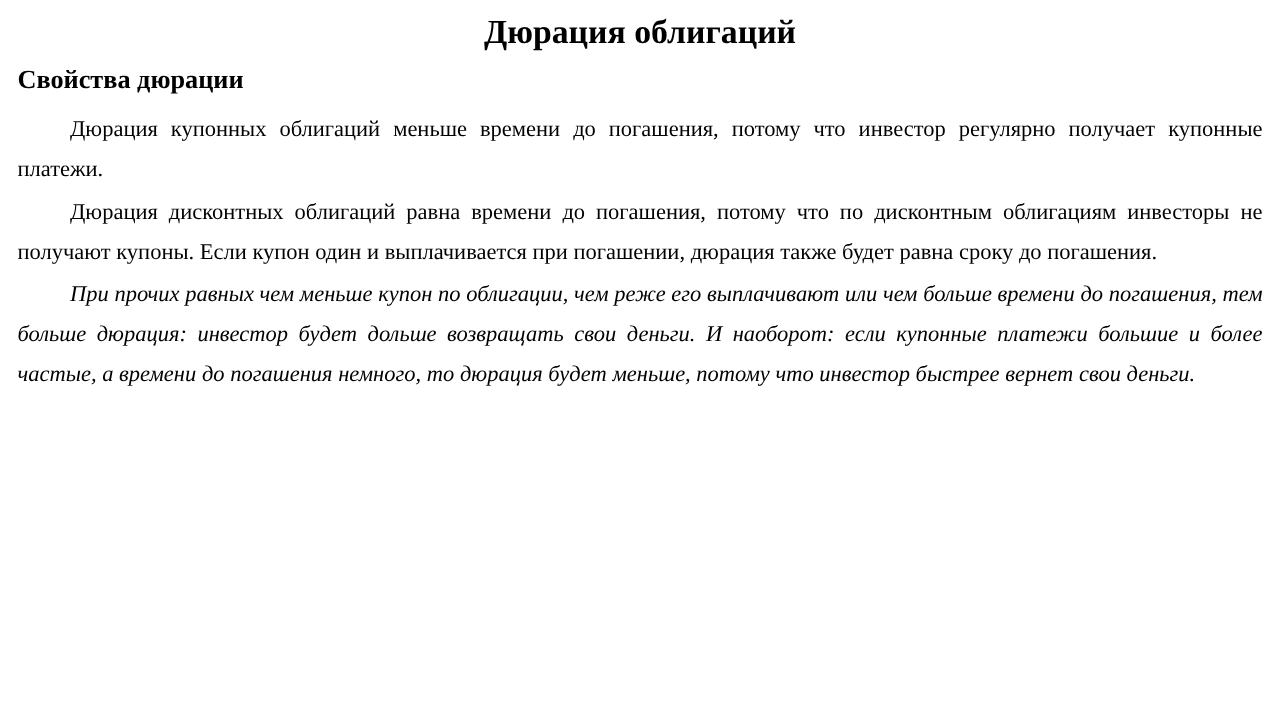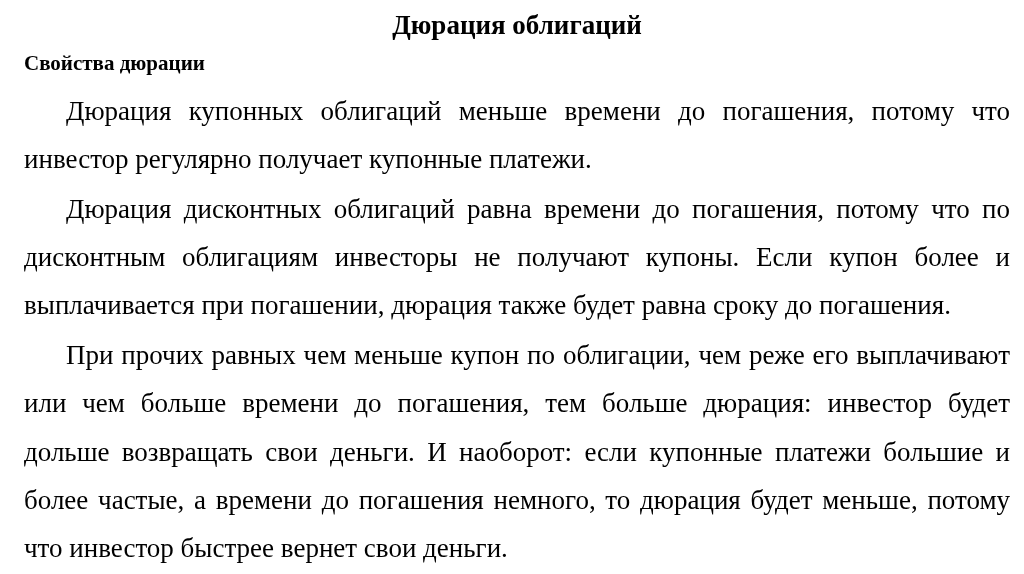--- a/index.html
+++ b/index.html
@@ -11,51 +11,52 @@
     width: 1024px;
     height: 574px;
     overflow: hidden;
     font-family: "Liberation Serif", "DejaVu Serif", serif;
     color: #000000;
   }
   .page {
     width: 1024px;
     height: 574px;
     box-sizing: border-box;
-    padding: 8px 14px 0 24px;
+    padding: 8px 14px 0 14px;
     position: relative;
   }
   .doc-title {
     text-align: center;
     font-size: 27px;
     font-weight: bold;
     line-height: 1.15;
     margin: 2px 0 10px 0;
   }
   .doc-subtitle {
     text-align: left;
     font-size: 21px;
     font-weight: bold;
     line-height: 1.15;
     margin: 0 0 12px 0;
   }
   .para {
-    font-size: 27px;
+    font-size: 18px;
     line-height: 1.78;
     text-align: justify;
     text-indent: 42px;
     margin: 0 0 2px 0;
     hyphens: none;
   }
   .para:last-child {
     margin-bottom: 0;
+    font-style: italic;
   }
 </style>
 </head>
 <body>
 
 <div class="page">
   <h1 class="doc-title">Дюрация облигаций</h1>
   <h2 class="doc-subtitle">Свойства дюрации</h2>
   <p class="para">Дюрация купонных облигаций меньше времени до погашения, потому что инвестор регулярно получает купонные платежи.</p>
-  <p class="para">Дюрация дисконтных облигаций равна времени до погашения, потому что по дисконтным облигациям инвесторы не получают купоны. Если купон более и выплачивается при погашении, дюрация также будет равна сроку до погашения.</p>
+  <p class="para">Дюрация дисконтных облигаций равна времени до погашения, потому что по дисконтным облигациям инвесторы не получают купоны. Если купон один и выплачивается при погашении, дюрация также будет равна сроку до погашения.</p>
   <p class="para">При прочих равных чем меньше купон по облигации, чем реже его выплачивают или чем больше времени до погашения, тем больше дюрация: инвестор будет дольше возвращать свои деньги. И наоборот: если купонные платежи большие и более частые, а времени до погашения немного, то дюрация будет меньше, потому что инвестор быстрее вернет свои деньги.</p>
 </div>
 
 </body></html>

